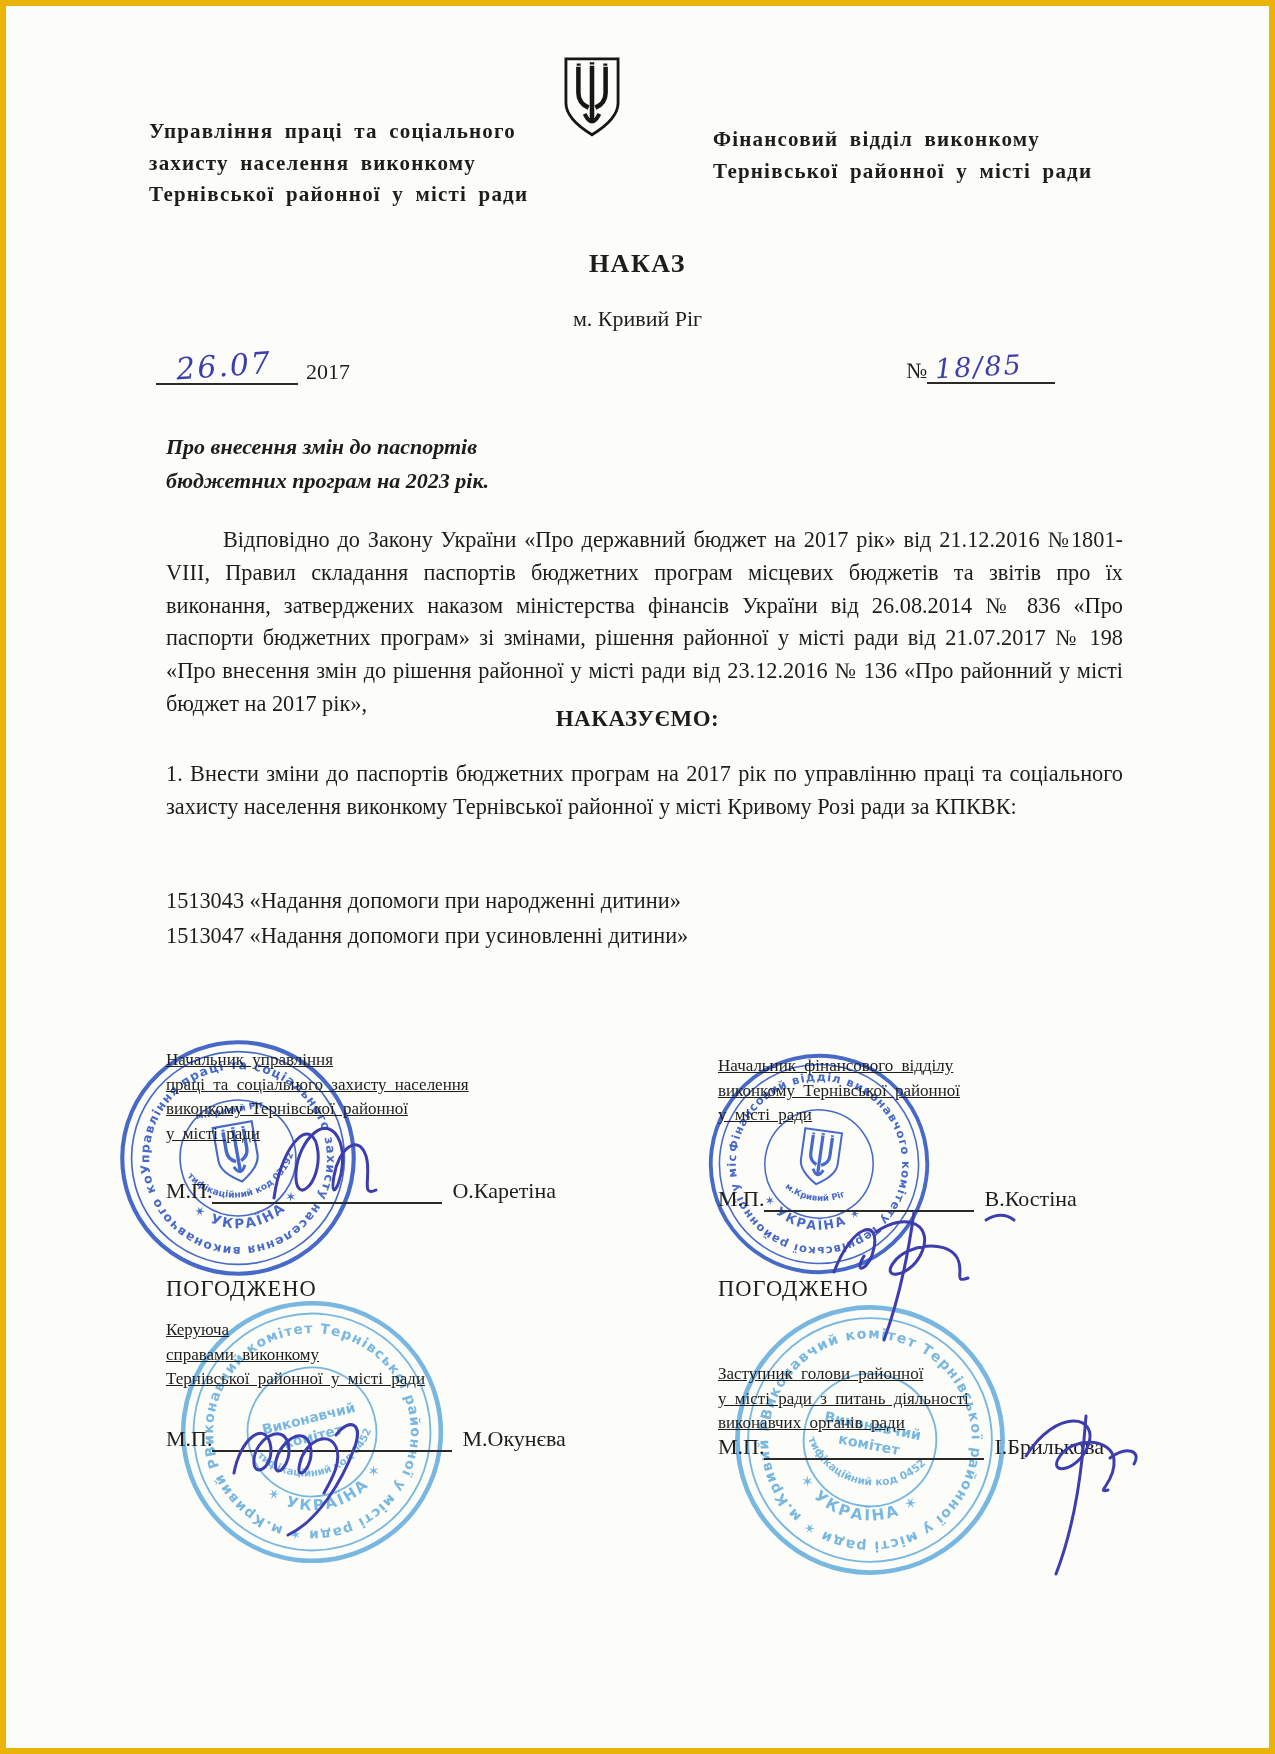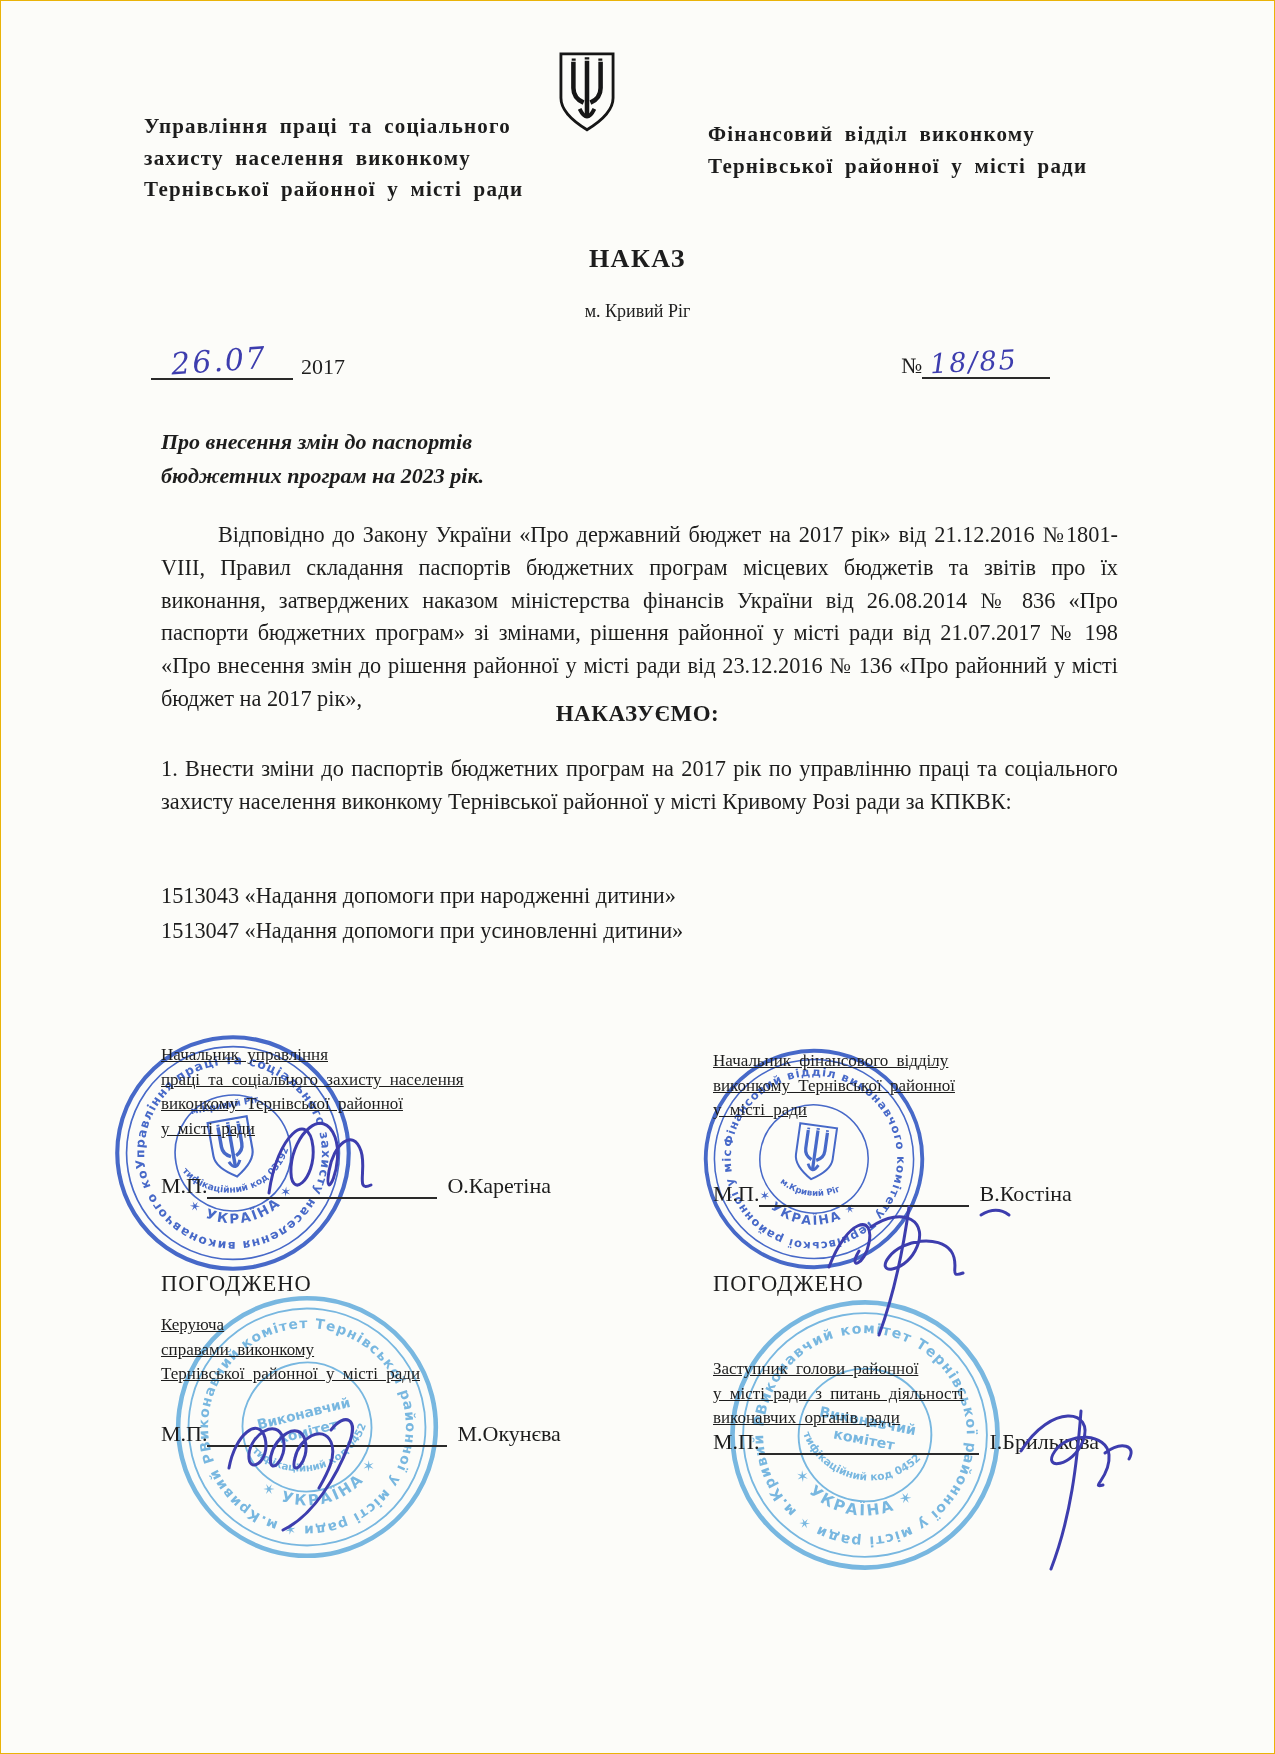--- a/index.html
+++ b/index.html
@@ -1,38 +1,38 @@
 <!DOCTYPE html>
 <html><head>
 <meta charset="utf-8">
 <style>
   html,body{margin:0;padding:0;background:#7a7a7a;}
   .page{
     position:relative;
     width:1275px;height:1754px;
     margin:0 auto;
     background:#fcfcf9;
-    border:1px solid #eab308;
+    border:6px solid #eab308;
     box-sizing:border-box;
     font-family:"Liberation Serif", serif;
     color:#1d1d1d;
     overflow:hidden;
   }
   .abs{position:absolute;}
   .org{
     font-weight:bold;font-size:21px;line-height:1.5;
     letter-spacing:1.2px;word-spacing:5px;
     white-space:pre-line;z-index:2;
   }
   .emblem{color:#161616;z-index:2;}
   .doc-title{
     width:100%;text-align:center;font-weight:bold;font-size:26px;
     letter-spacing:1.5px;z-index:2;
   }
-  .place{width:100%;text-align:center;font-size:18px;z-index:2;}
+  .place{width:100%;text-align:center;font-size:22px;z-index:2;}
   .daterow{font-size:22px;z-index:2;display:flex;align-items:flex-end;}
   .hand{
     font-family:"DejaVu Serif", serif;font-style:italic;
     color:#3d3dae;letter-spacing:2px;
   }
   .hand-date{
     font-size:30px;display:inline-block;transform:rotate(-4deg);
     padding:0 26px 0 20px;
   }
   .dateline{border-bottom:2px solid #2a2a2a;display:inline-block;}

